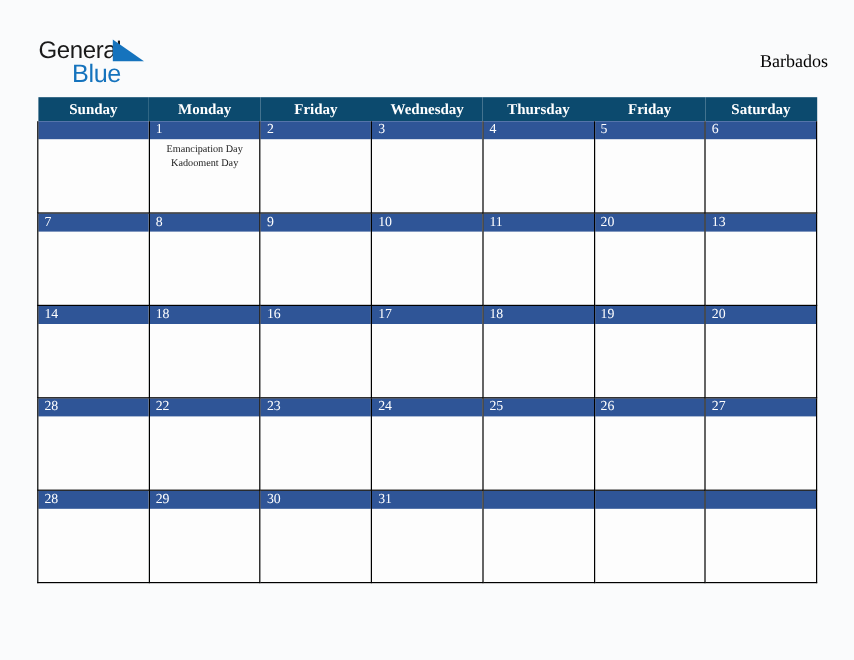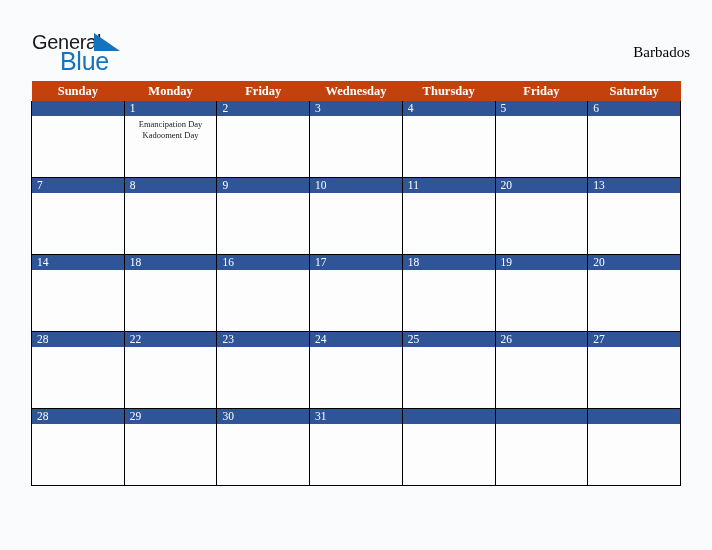--- a/index.html
+++ b/index.html
@@ -47,21 +47,21 @@
     width: 0;
     height: 0;
     border-left: 26px solid #1573bd;
     border-top: 18px solid transparent;
   }
   .logo-blue {
     position: absolute;
     left: 28px;
     top: 19px;
     font-family: "Liberation Sans", sans-serif;
-    font-size: 25px;
+    font-size: 21px;
     color: #1573bd;
     letter-spacing: -0.3px;
     line-height: 21px;
   }
 
   .cal-title {
     position: absolute;
     left: 0;
     right: 0;
     top: 26px;
@@ -87,21 +87,21 @@
   .calendar {
     position: absolute;
     left: 31px;
     top: 81px;
     width: 650px;
     border-collapse: collapse;
     table-layout: fixed;
   }
 
   .calendar th {
-    background: #c2410c;
+    background: #0c4a6e;
     color: #ffffff;
     font-family: "Liberation Serif", serif;
     font-size: 12.5px;
     font-weight: bold;
     height: 20px;
     padding: 0;
     text-align: center;
     border: none;
   }
 

